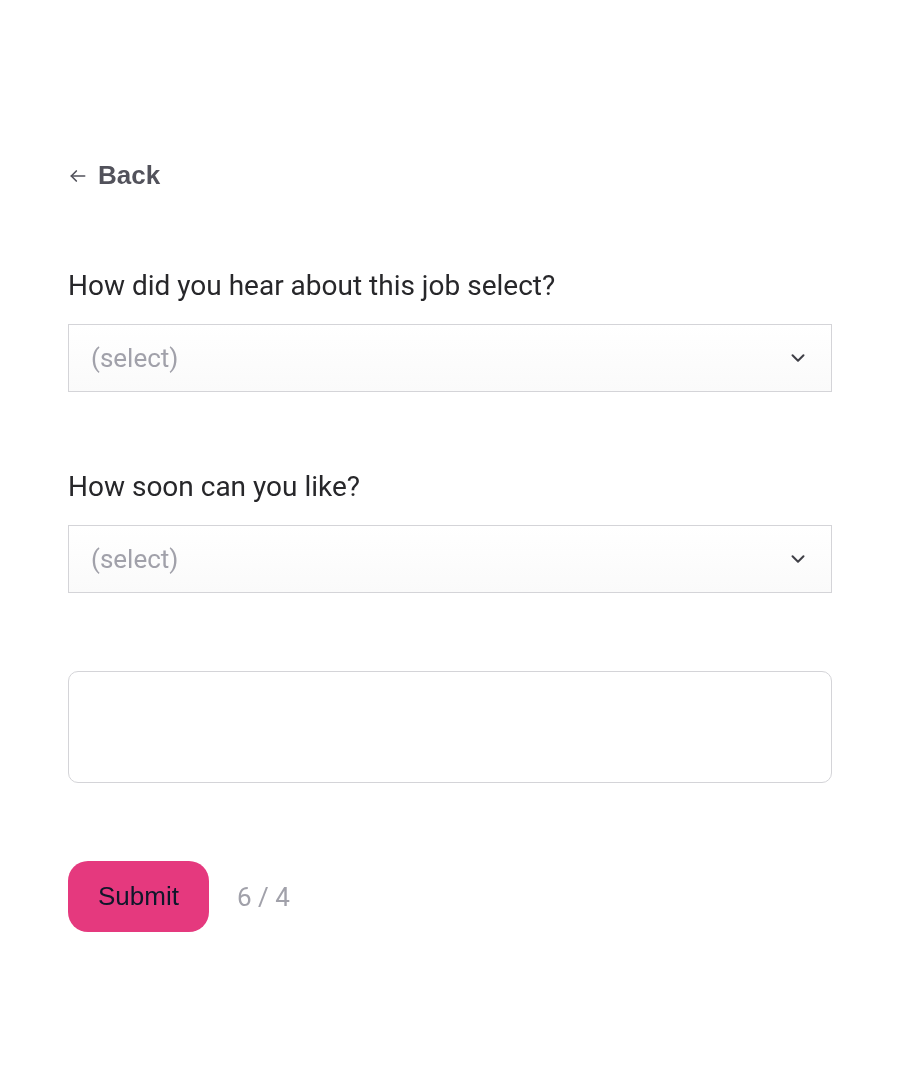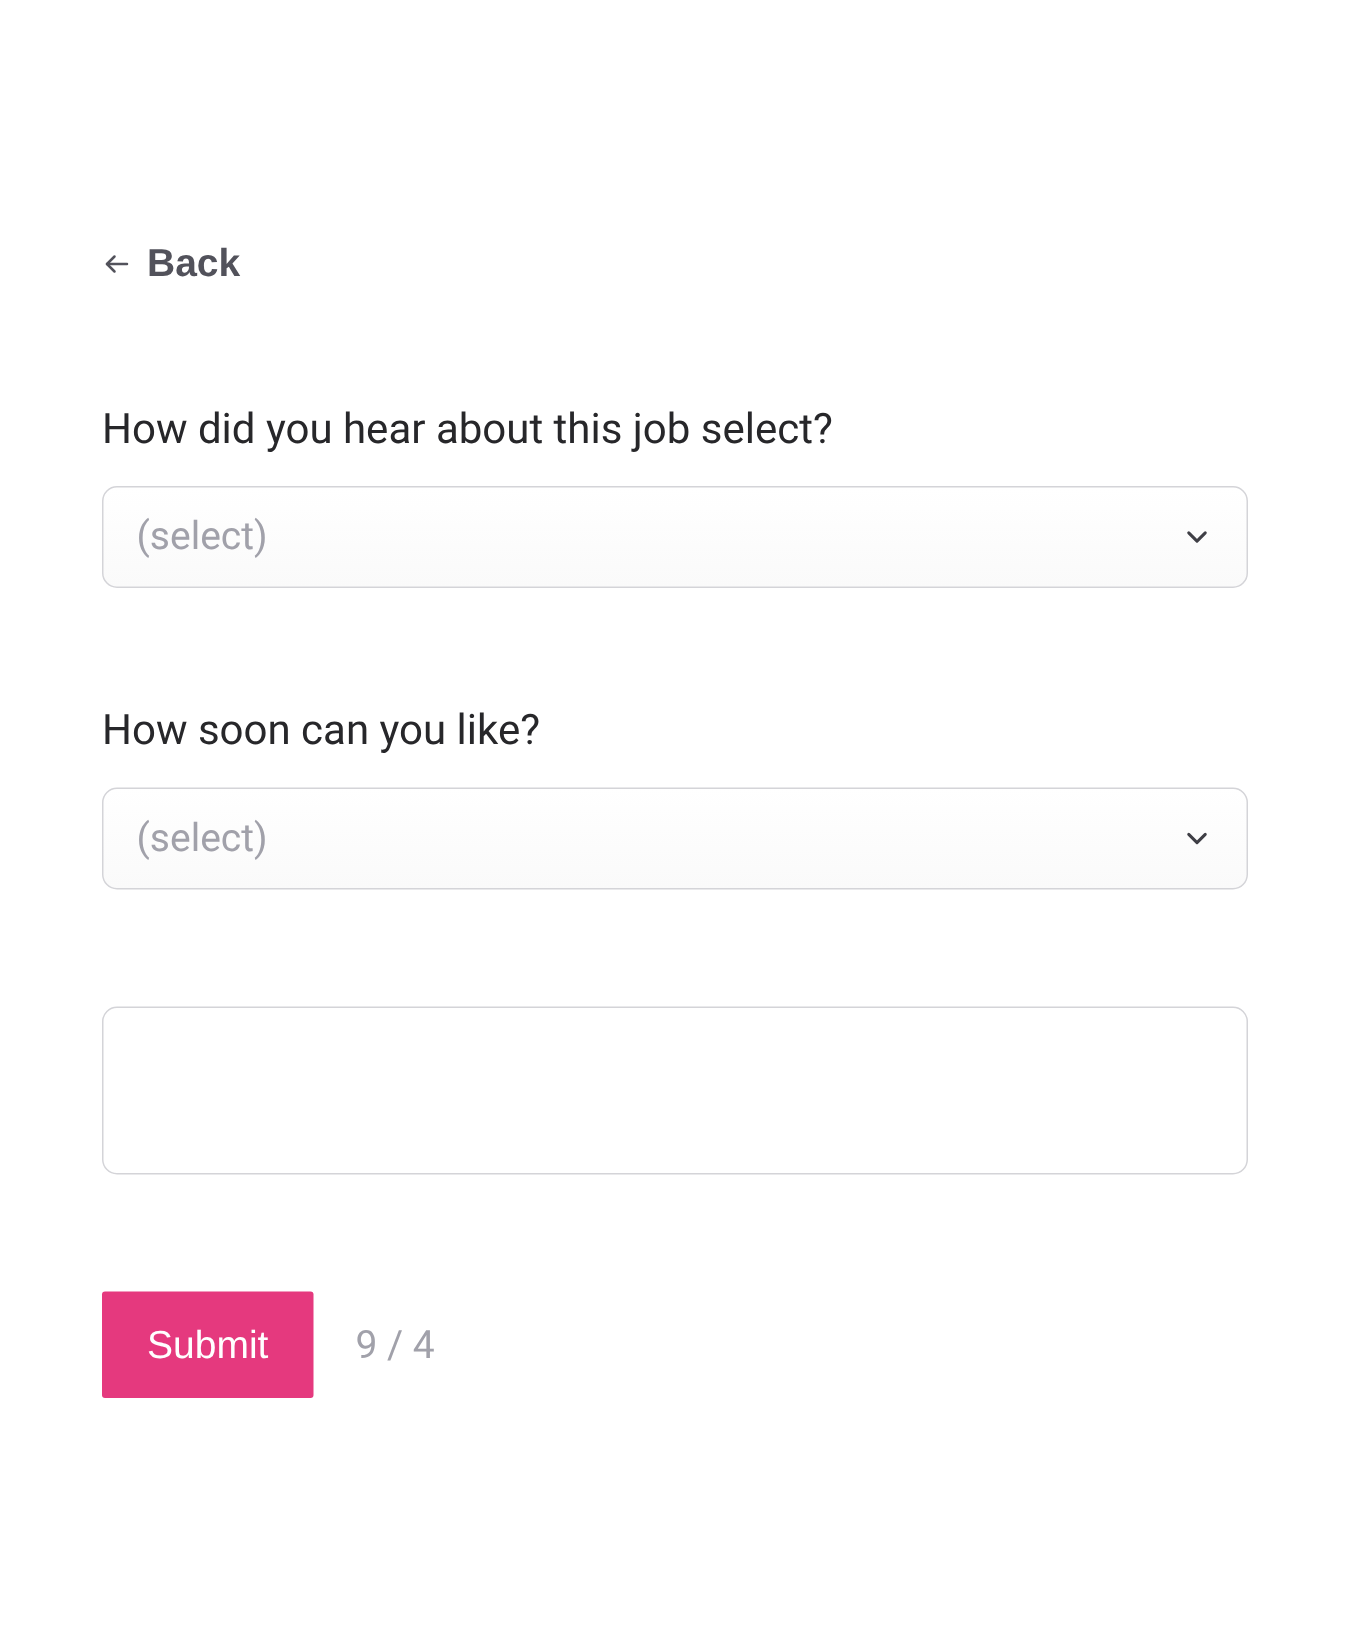--- a/index.html
+++ b/index.html
@@ -41,21 +41,21 @@
     color: #27272a;
     margin-bottom: 22px;
     display: block;
   }
 
   .select-box {
     position: relative;
     width: 100%;
     height: 68px;
     border: 1px solid #d4d4d8;
-    border-radius: 10px;
+    border-radius: 0;
     background: linear-gradient(#ffffff, #fafafa);
     display: flex;
     align-items: center;
     justify-content: space-between;
     padding: 0 22px 0 22px;
     cursor: pointer;
   }
   .select-placeholder {
     font-size: 26px;
     color: #a1a1aa;
@@ -77,23 +77,23 @@
   }
 
   .actions {
     display: flex;
     align-items: center;
     gap: 28px;
     margin-top: -4px;
   }
   .submit-btn {
     background: #e5397e;
-    color: #ffffff;
+    color: #0f172a;
     border: none;
-    border-radius: 2px;
+    border-radius: 20px;
     font-size: 26px;
     font-weight: 400;
     padding: 20px 30px;
     cursor: pointer;
   }
   .step-indicator {
     font-size: 26px;
     color: #a1a1aa;
   }
 </style>
@@ -137,18 +137,18 @@
         </span>
       </div>
     </div>
 
     <div class="field">
       <textarea class="textarea" style=""></textarea>
     </div>
 
     <div class="actions">
       <button class="submit-btn">Submit</button>
-      <span class="step-indicator">9 / 4</span>
+      <span class="step-indicator">6 / 4</span>
     </div>
 
   </div>
 
 </div>
 
 </body></html>

